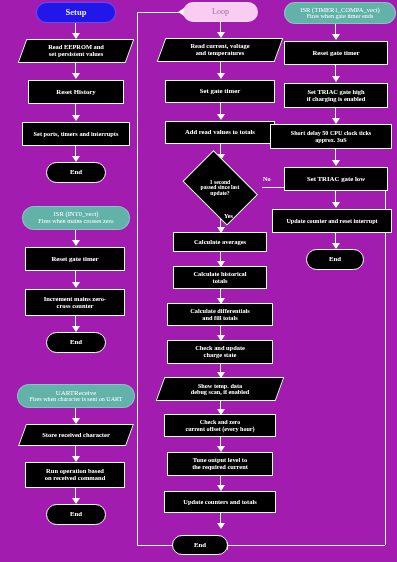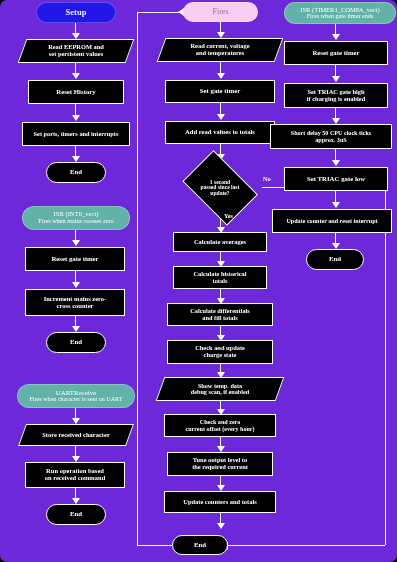--- a/index.html
+++ b/index.html
@@ -1,18 +1,18 @@
 <!DOCTYPE html>
 <html><head>
 <meta charset="utf-8">
 <style>
   html,body{margin:0;padding:0;background:#000;}
   body{width:397px;height:562px;overflow:hidden;
        font-family:"Liberation Serif", serif;}
-  #stage{position:relative;width:397px;height:562px;background:#6d28d9;border-radius:7px;}
+  #stage{position:relative;width:397px;height:562px;background:#a21caf;}
 
   .node{position:absolute;box-sizing:border-box;display:flex;
         align-items:center;justify-content:center;text-align:center;
         color:#fff;line-height:1.02;}
 
   
   .proc{border:1.2px solid #ffffff;background:#000;}
 
   
   .term{border:1.2px solid #ffffff;background:#000;border-radius:999px;}
@@ -132,21 +132,21 @@
   <div class="node term" style="left:46px;top:504px;width:60px;height:21px;font-size:6.8px;font-weight:bold;">
     <span>End</span>
   </div>
 
   <div class="vline" style="left:137px;top:12px;height:534px;"></div>
   <div class="hline" style="left:137px;top:545px;width:35px;"></div>
   <div class="hline" style="left:137px;top:12px;width:45px;"></div>
   <div class="arrowhead" style="left:177px;top:8.5px;transform:rotate(90deg);"></div>
 
   <div class="node pill loop" style="left:183px;top:2px;width:75px;height:20px;font-size:8px;">
-    <span>Fires</span>
+    <span>Loop</span>
   </div>
   <div class="vline" style="left:220px;top:22px;height:13px;"></div>
   <div class="arrowhead" style="left:216.5px;top:32px;"></div>
 
   <div class="io" style="left:161px;top:38px;width:118px;height:24px;">
     <div class="shape"></div>
     <div class="txt" style="font-size:6.4px;font-weight:bold;white-space:pre-line;">Read current, voltage
 and temperatures</div>
   </div>
   <div class="vline" style="left:220px;top:62px;height:14px;"></div>

